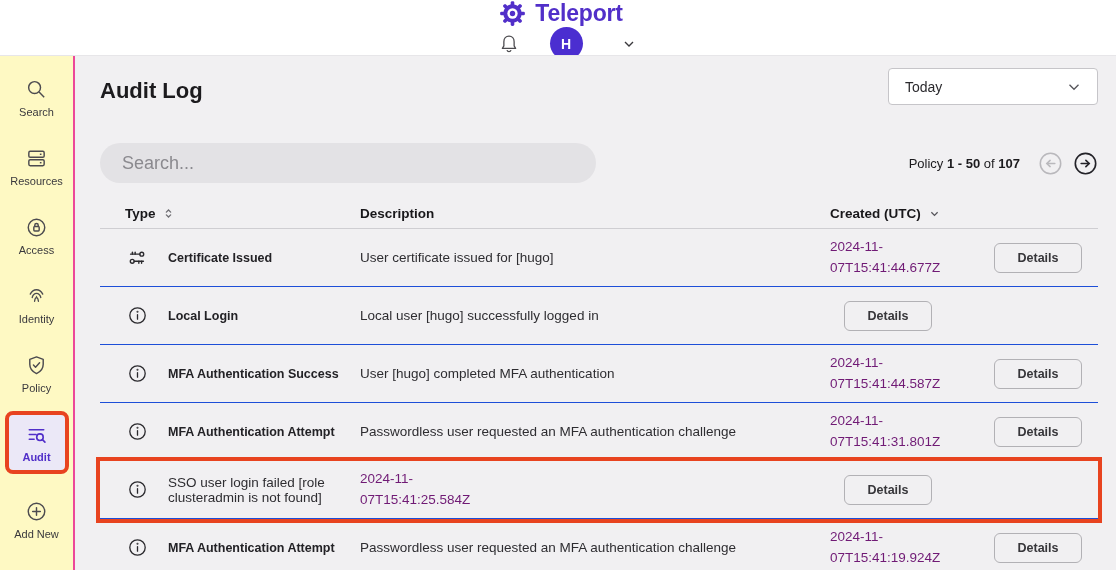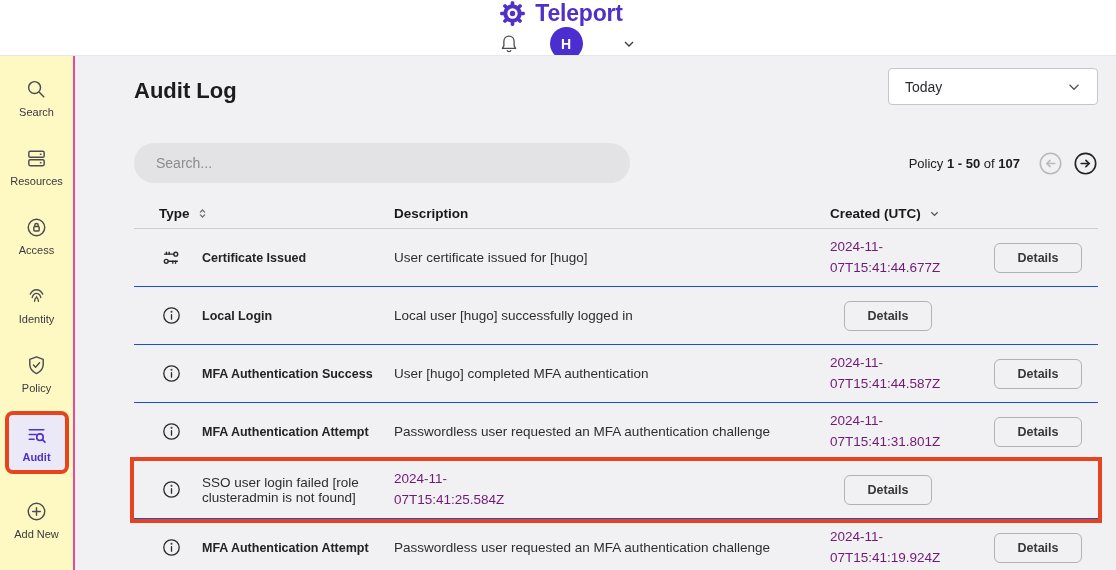--- a/index.html
+++ b/index.html
@@ -33,32 +33,32 @@
   }
   .side-item {
     width:56px; display:flex; flex-direction:column; align-items:center;
     gap:5px; padding:8px 0 7px; margin-bottom:14px; border-radius:4px; cursor:pointer;
   }
   .side-label { font-size:11px; color:#3a393d; white-space:nowrap; }
   .side-item.active { background:#ebe8f7; outline:4px solid #e8431f; }
   .side-item.active .side-label { color:#512fc9; font-weight:bold; }
   .side-item.addnew { margin-top:8px; }
   
-  .content { flex:1; padding:12px 18px 0 59px; }
+  .content { flex:1; padding:12px 18px 0 25px; }
   .content-head { display:flex; align-items:flex-start; justify-content:space-between; }
   .page-title { font-size:22px; font-weight:bold; color:#1c1b1e; margin-top:10px; }
   .date-filter {
     width:210px; height:37px; background:#fff; border:1px solid #c6c5c9; border-radius:4px;
     display:flex; align-items:center; justify-content:space-between;
     padding:0 14px 0 16px; font-size:14px; color:#2b2a2e; cursor:pointer;
   }
   .toolbar { display:flex; align-items:center; justify-content:space-between; margin-top:38px; }
   .search-pill {
     width:496px; height:40px; border:none; outline:none; border-radius:20px;
-    background:#e3e2e5; padding:0 22px; font-size:14px; color:#3a393d;
+    background:#e3e2e5; padding:0 22px; font-size:18px; color:#3a393d;
     font-family:"Liberation Sans","DejaVu Sans",sans-serif;
   }
   .search-pill::placeholder { color:#8b8a8f; }
   .pager-group { display:flex; align-items:center; gap:9px; }
   .showing { font-size:13px; color:#1c1b1e; margin-right:8px; white-space:nowrap; }
   .showing b { font-weight:bold; }
   .pager-btn { width:26px; height:26px; display:flex; align-items:center; justify-content:center; cursor:pointer; background:none; border:none; padding:0; }
   
   .table { margin-top:16px; }
   .tgrid { display:grid; grid-template-columns:68px 192px 1fr 150px 118px; align-items:center; }

